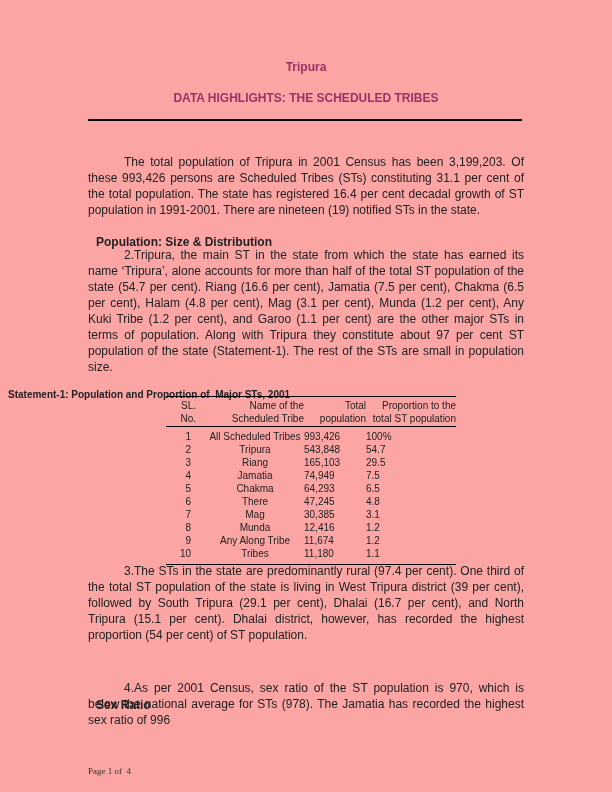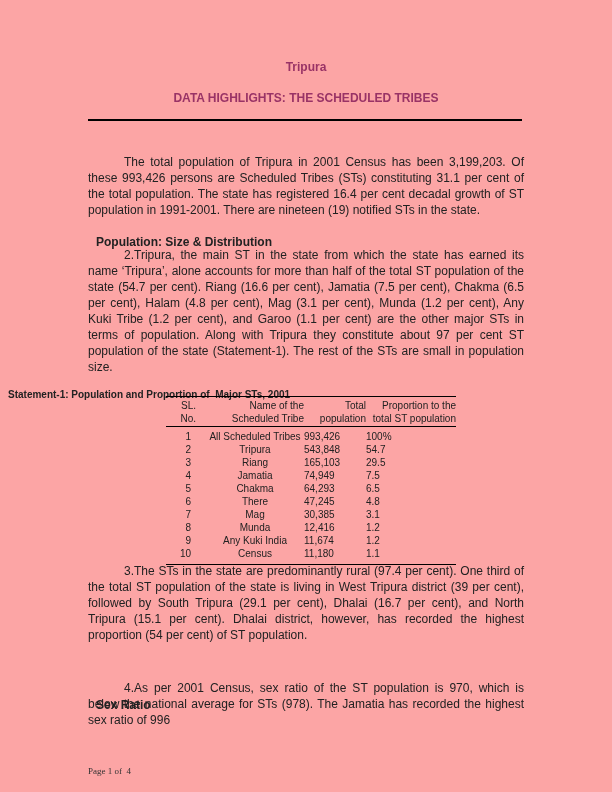--- a/index.html
+++ b/index.html
@@ -156,27 +156,27 @@
         <td class="c-prop">3.1</td>
       </tr>
       <tr>
         <td class="c-sl">8</td>
         <td class="c-name">Munda</td>
         <td class="c-pop">12,416</td>
         <td class="c-prop">1.2</td>
       </tr>
       <tr>
         <td class="c-sl">9</td>
-        <td class="c-name">Any Kuki India</td>
+        <td class="c-name">Any Along Tribe</td>
         <td class="c-pop">11,674</td>
         <td class="c-prop">1.2</td>
       </tr>
       <tr>
         <td class="c-sl">10</td>
-        <td class="c-name">Census</td>
+        <td class="c-name">Tribes</td>
         <td class="c-pop">11,180</td>
         <td class="c-prop">1.1</td>
       </tr>
     </tbody>
   </table>
 
   <p class="body-text indent" style="top:563px;">3.The STs in the state are predominantly rural (97.4 per cent). One third of the total ST population of the state is living in West Tripura district (39 per cent), followed by South Tripura (29.1 per cent), Dhalai (16.7 per cent), and North Tripura (15.1 per cent). Dhalai district, however, has recorded the highest proportion (54 per cent) of ST population.</p>
 
   <h2 class="section-heading" style="top:689px;">Sex Ratio</h2>
 

